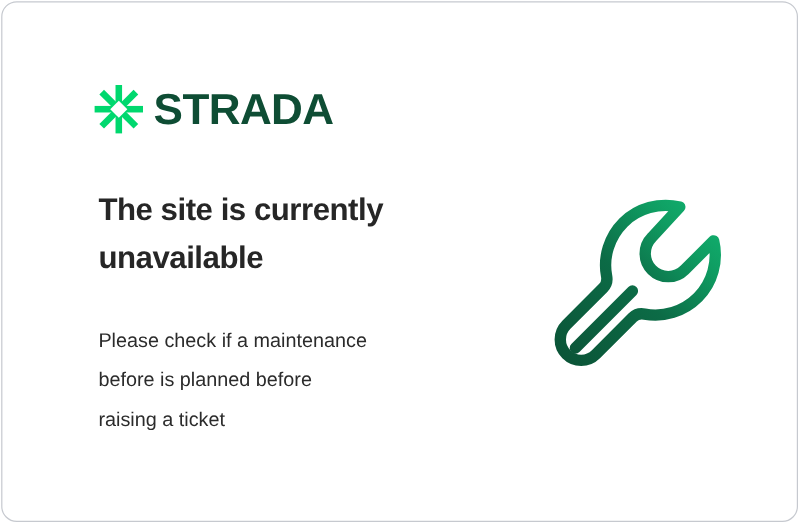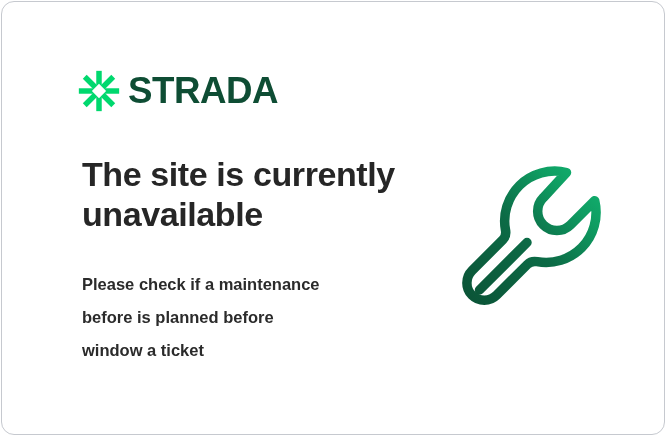--- a/index.html
+++ b/index.html
@@ -60,41 +60,40 @@
     transform: scaleX(1.02);
     transform-origin: left center;
   }
 
   
   .headline {
     position: absolute;
     left: 80px;
     top: 152px;
     width: 330px;
-    font-size: 34px;
+    font-size: 26px;
     font-weight: 600;
     line-height: 40px;
     letter-spacing: -0.4px;
     color: #262626;
   }
 
   .body-copy {
     position: absolute;
     left: 80px;
     top: 266px;
     width: 310px;
     font-size: 16.5px;
     font-weight: 400;
     line-height: 33px;
     color: #2b2b2b;
   }
   .body-copy .line {
     display: block;
     white-space: nowrap;
-    font-weight: bold;
   }
 
   
   .wrench {
     position: absolute;
     left: 452px;
     top: 150px;
     width: 164px;
     height: 164px;
     display: block;
@@ -122,21 +121,21 @@
         <rect x="38" y="38" width="24" height="24" transform="rotate(45 50 50)" fill="#ffffff"></rect>
       </svg>
       <div class="logo-word">STRADA</div>
     </div>
 
     <div class="headline">The site is currently unavailable</div>
 
     <div class="body-copy">
       <span class="line">Please check if a maintenance</span>
       <span class="line">before is planned before</span>
-      <span class="line">window a ticket</span>
+      <span class="line">raising a ticket</span>
     </div>
 
     <svg class="wrench" viewBox="0 0 164 164" aria-hidden="true">
       <defs>
         <linearGradient id="wrenchGrad" x1="14" y1="150" x2="150" y2="14" gradientUnits="userSpaceOnUse">
           <stop offset="0" stop-color="#0b5437"></stop>
           <stop offset="0.45" stop-color="#0c6b46"></stop>
           <stop offset="0.75" stop-color="#0f9d62"></stop>
           <stop offset="1" stop-color="#12b974"></stop>
         </linearGradient>

